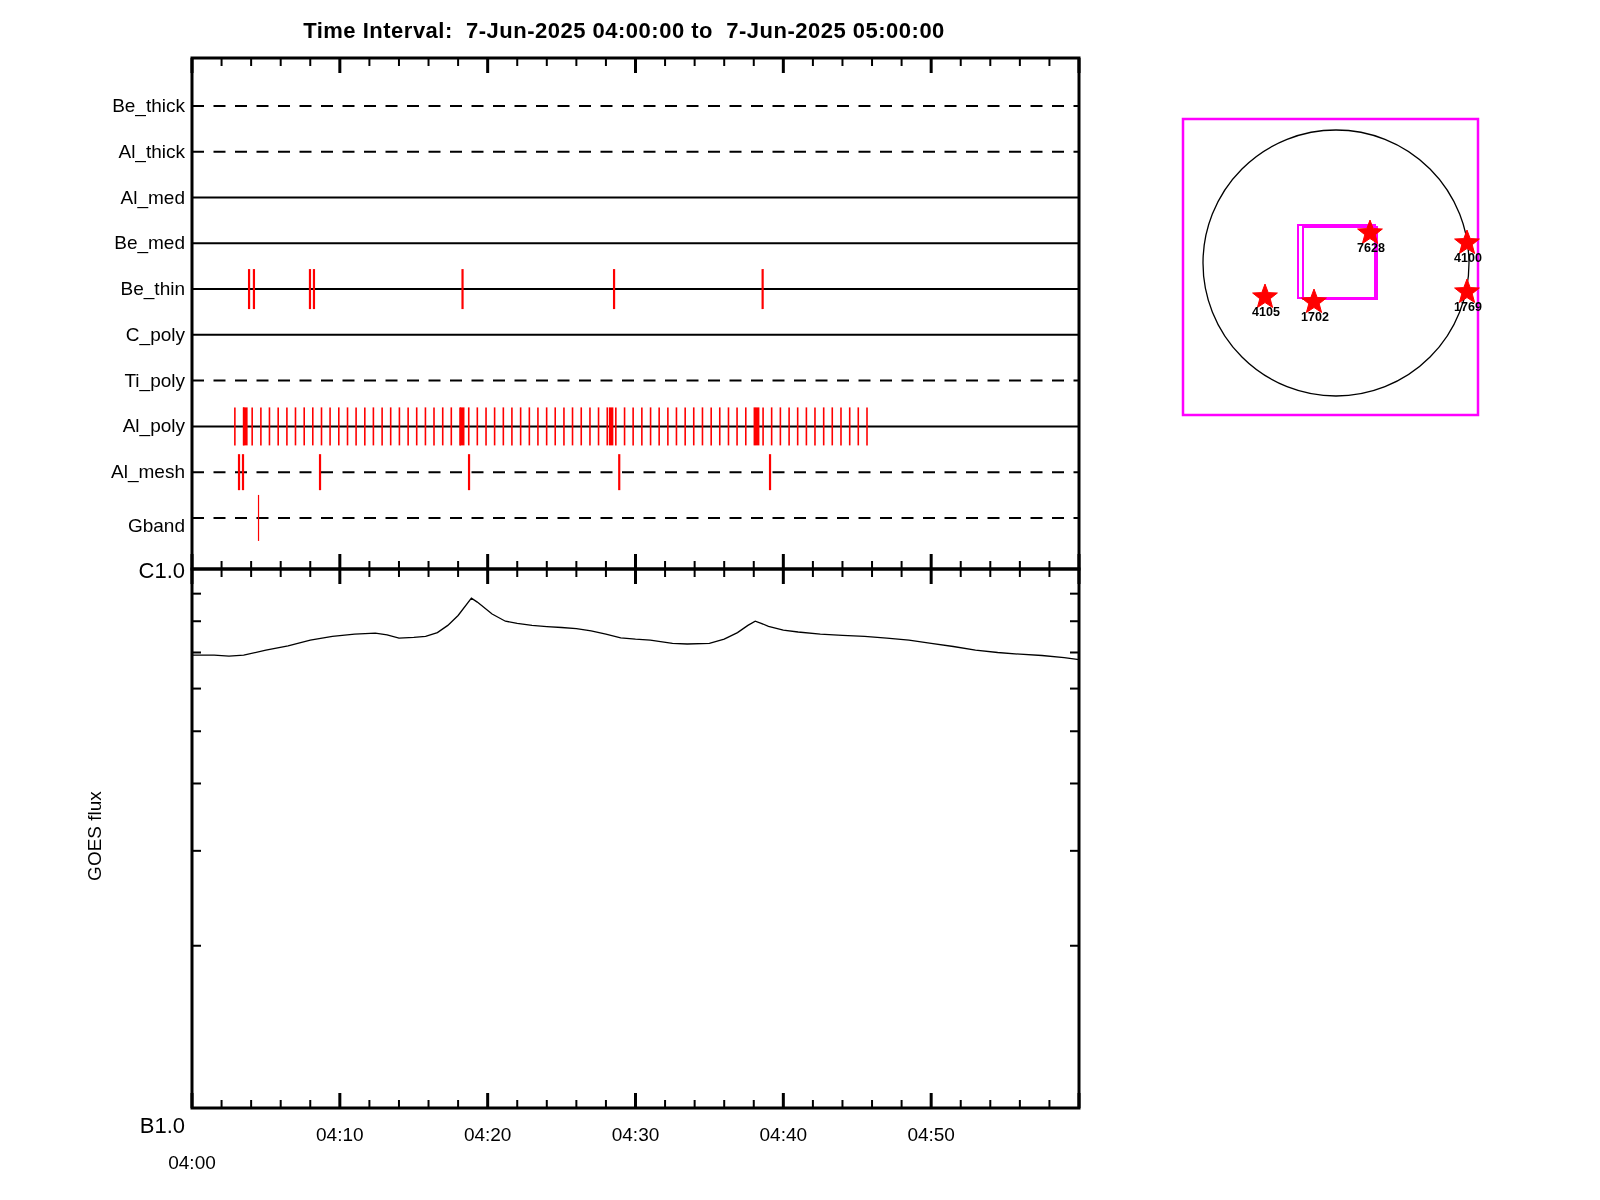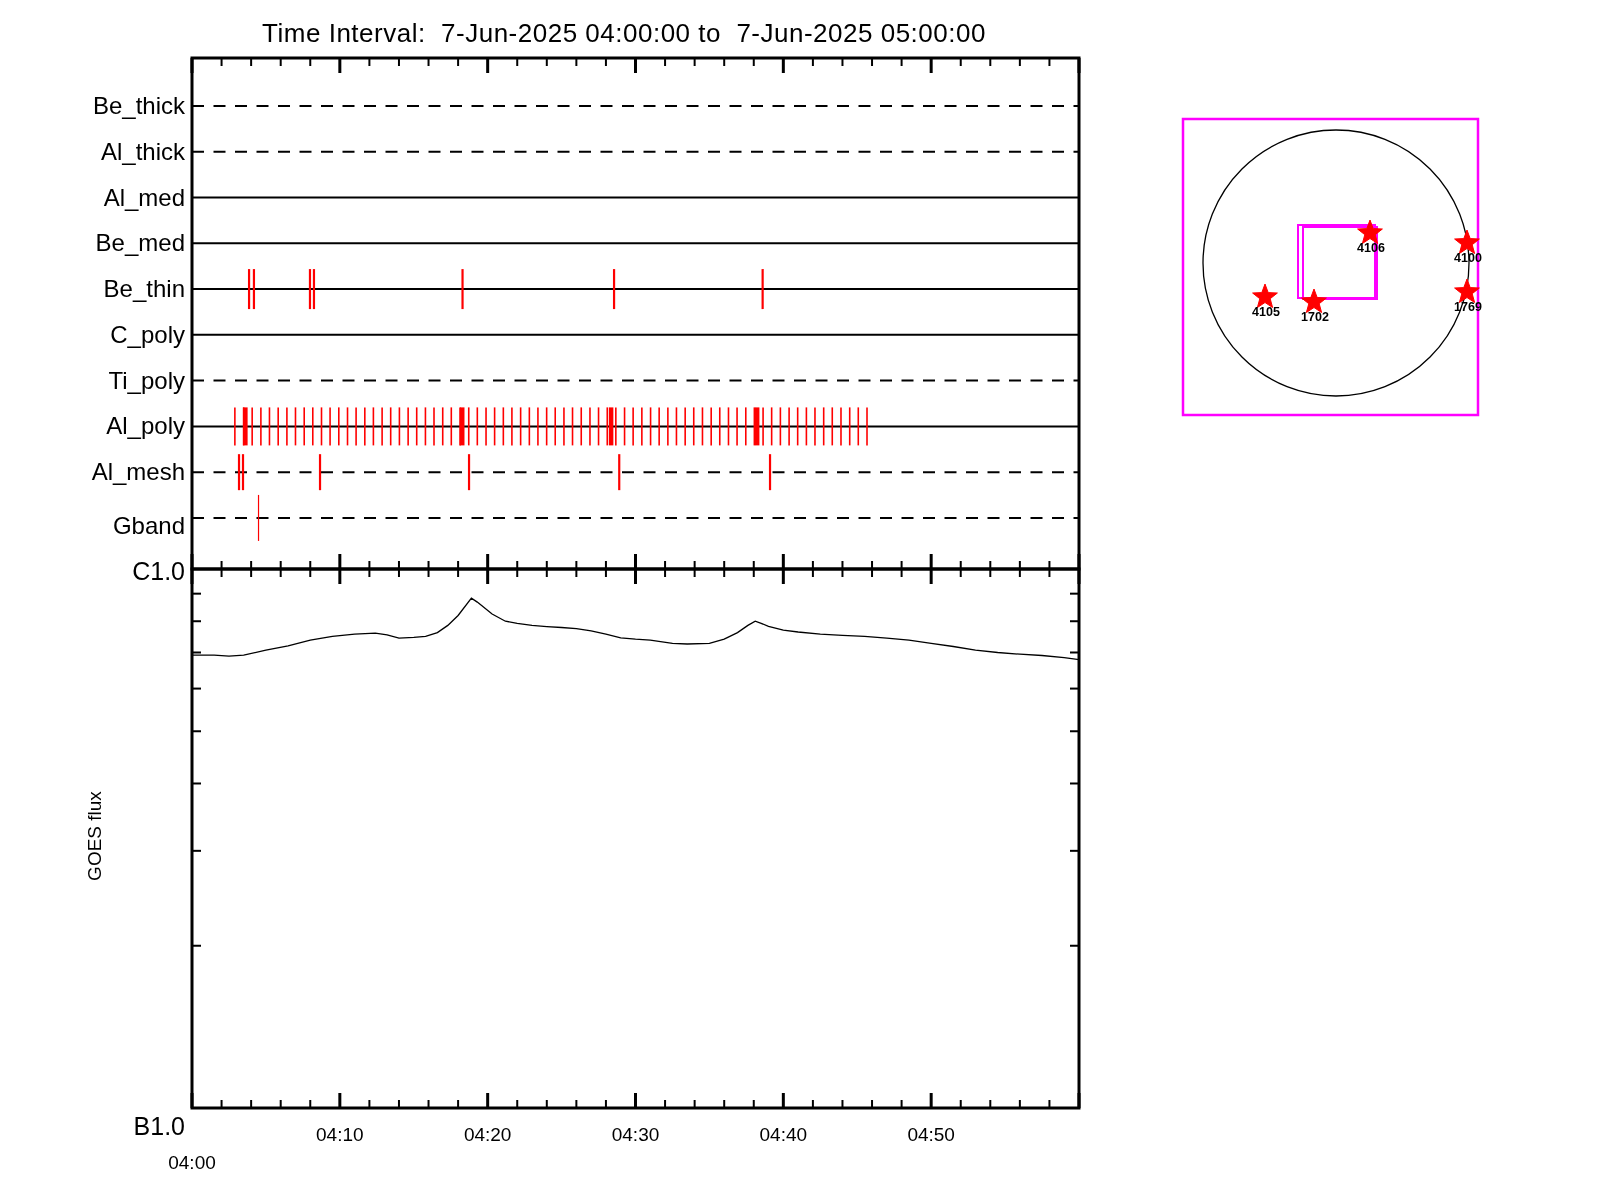--- a/index.html
+++ b/index.html
@@ -1,22 +1,22 @@
 <!DOCTYPE html>
 <html><head>
 <meta charset="utf-8">
 <style>
   html,body{margin:0;padding:0;background:#ffffff;}
   #root{position:relative;width:1600px;height:1200px;background:#ffffff;overflow:hidden;
         font-family:"Liberation Sans",sans-serif;color:#000;}
   svg{position:absolute;left:0;top:0;}
   .abs{position:absolute;white-space:pre;}
-  .title{font-size:26px;letter-spacing:0.5px;transform:translateX(-50%);}
-  .rowlab{font-size:24px;text-align:right;transform:translateY(-50%);}
-  .ylab{font-size:25px;transform:translateY(-50%);}
+  .title{font-size:22px;letter-spacing:0.5px;transform:translateX(-50%);font-weight:bold;}
+  .rowlab{font-size:19px;text-align:right;transform:translateY(-50%);}
+  .ylab{font-size:22px;transform:translateY(-50%);}
   .xlab{font-size:19px;transform:translateX(-50%);}
   .goesflux{font-size:19px;transform:translate(-50%,-50%) rotate(-90deg);}
   .arlab{font-size:12.5px;font-weight:bold;transform:translateX(-50%);}
 </style>
 </head>
 <body>
 
 <div id="root">
   <div class="abs title" style="left:624px;top:18px;">Time Interval:  7-Jun-2025 04:00:00 to  7-Jun-2025 05:00:00</div>
 
@@ -296,19 +296,19 @@
 
   <div id="x-labels">
       <div class="abs xlab" style="left: 192px; top: 1152px;">04:00</div>
       <div class="abs xlab" style="left: 339.833px; top: 1124px;">04:10</div>
       <div class="abs xlab" style="left: 487.667px; top: 1124px;">04:20</div>
       <div class="abs xlab" style="left: 635.5px; top: 1124px;">04:30</div>
       <div class="abs xlab" style="left: 783.333px; top: 1124px;">04:40</div>
       <div class="abs xlab" style="left: 931.167px; top: 1124px;">04:50</div>
     </div>
   <div id="ar-labels">
-      <div class="abs arlab" style="left: 1371px; top: 241px;">4106</div>
+      <div class="abs arlab" style="left: 1371px; top: 241px;">7628</div>
       <div class="abs arlab" style="left: 1468px; top: 251px;">4100</div>
       <div class="abs arlab" style="left: 1266px; top: 305px;">4105</div>
       <div class="abs arlab" style="left: 1315px; top: 310px;">1702</div>
       <div class="abs arlab" style="left: 1468px; top: 300px;">1769</div>
     </div>
 </div>
 
 </body></html>

